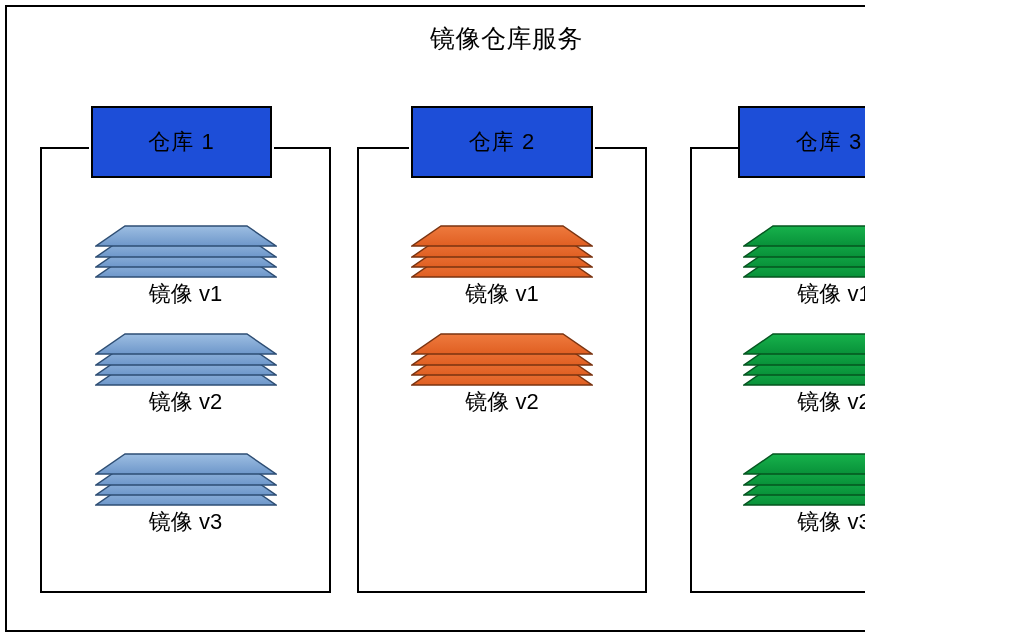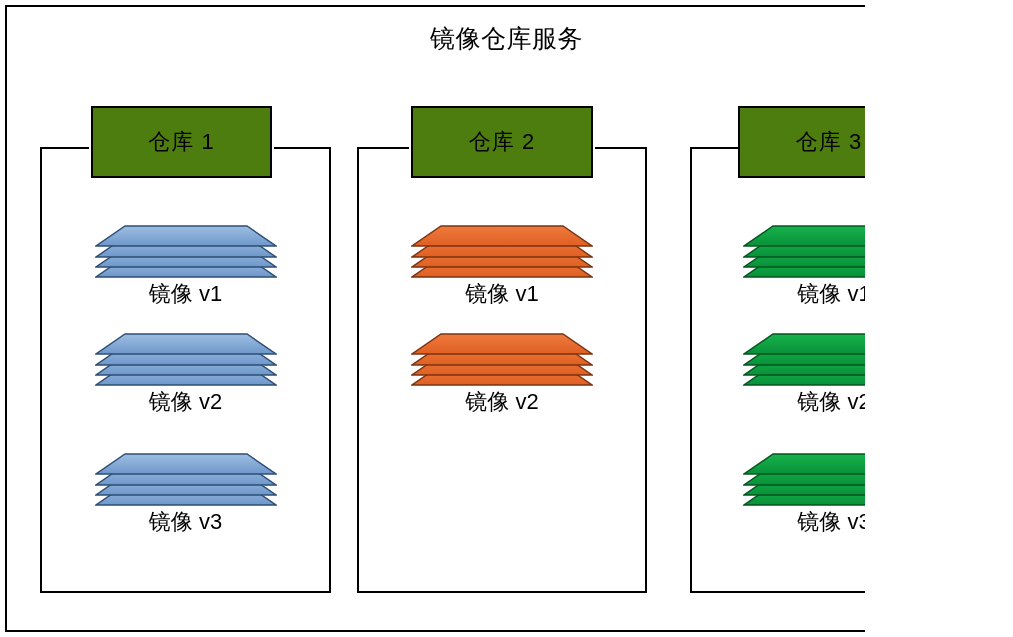--- a/index.html
+++ b/index.html
@@ -64,21 +64,21 @@
     top: -3px;
     height: 8px;
     background: #ffffff;
   }
   .repo-header {
     position: absolute;
     top: -41px;
     height: 72px;
     border: 2px solid #000000;
     box-sizing: border-box;
-    background: #4d7c0f;
+    background: #1d4ed8;
     display: flex;
     align-items: center;
     justify-content: center;
     font-size: 22px;
     color: #000000;
     white-space: nowrap;
     letter-spacing: 1px;
   }
   .repo-1 { left: 40px;  width: 291px; }
   .repo-2 { left: 357px; width: 290px; }

